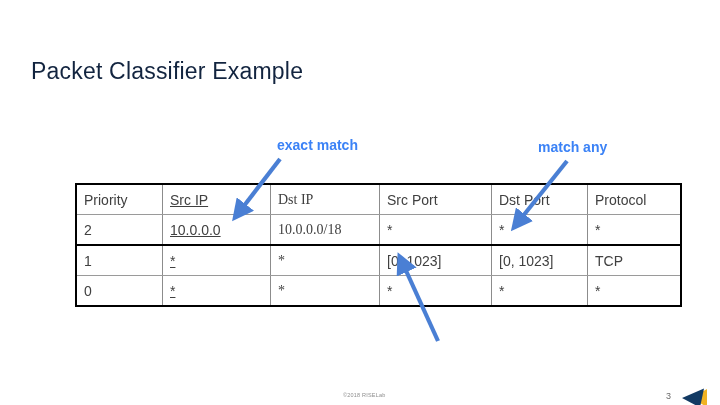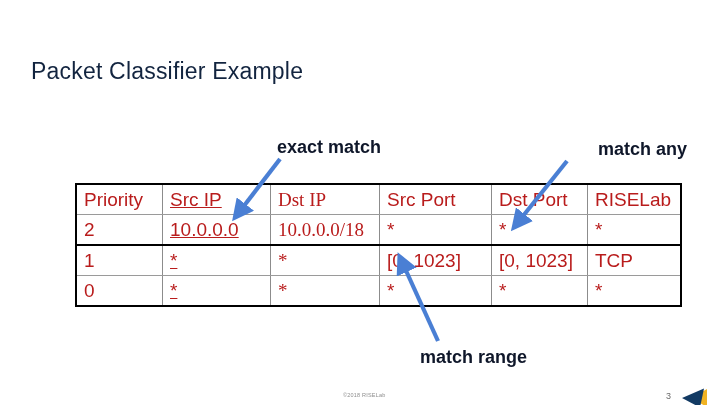--- a/index.html
+++ b/index.html
@@ -40,22 +40,22 @@
   #classifier-table {
     position: absolute;
     left: 75px;
     top: 167px;
     width: 556px;
     border-collapse: collapse;
     table-layout: fixed;
     background: #ffffff;
   }
   #classifier-table td {
-    font-size: 19px;
-    color: #b91c1c;
+    font-size: 14px;
+    color: #404040;
     padding: 0 0 0 7px;
     height: 29px;
     vertical-align: middle;
     white-space: nowrap;
     border-left: 1px solid #8c8c8c;
     border-right: 1px solid #8c8c8c;
     background: #ffffff;
     overflow: hidden;
   }
   #classifier-table tr.header-row td {
@@ -85,27 +85,27 @@
   .col-priority { width: 78px; }
   .col-srcip    { width: 100px; text-decoration: underline; }
   .col-dstip    { width: 101px; font-family: Liberation Serif, serif; }
   .col-srcport  { width: 104px; }
   .col-dstport  { width: 88px; }
   .col-protocol { width: 85px; }
 
   
   .annotation {
     position: absolute;
-    font-size: 18px;
+    font-size: 14px;
     font-weight: bold;
-    color: #0f172a;
+    color: #3b82f6;
     white-space: nowrap;
   }
   #annotation-exact-match { left: 277px; top: 121px; }
-  #annotation-match-any   { left: 598px; top: 123px; }
+  #annotation-match-any   { left: 538px; top: 123px; }
   #annotation-match-range { left: 420px; top: 331px; }
 
   #arrow-layer {
     position: absolute;
     left: 0;
     top: 0;
     width: 720px;
     height: 405px;
     pointer-events: none;
   }
@@ -144,21 +144,21 @@
   <div id="slide-title">Packet Classifier Example</div>
 
   <table id="classifier-table">
     <tbody>
       <tr class="header-row">
         <td class="first-col col-priority">Priority</td>
         <td class="col-srcip">Src IP</td>
         <td class="col-dstip">Dst IP</td>
         <td class="col-srcport">Src Port</td>
         <td class="col-dstport">Dst Port</td>
-        <td class="last-col col-protocol">RISELab</td>
+        <td class="last-col col-protocol">Protocol</td>
       </tr>
       <tr class="row-2">
         <td class="first-col col-priority">2</td>
         <td class="col-srcip">10.0.0.0</td>
         <td class="col-dstip">10.0.0.0/18</td>
         <td class="col-srcport cell-star">*</td>
         <td class="col-dstport cell-star">*</td>
         <td class="last-col col-protocol cell-star">*</td>
       </tr>
       <tr class="row-1">
@@ -175,21 +175,20 @@
         <td class="col-dstip cell-star">*</td>
         <td class="col-srcport cell-star">*</td>
         <td class="col-dstport cell-star">*</td>
         <td class="last-col col-protocol cell-star">*</td>
       </tr>
     </tbody>
   </table>
 
   <div class="annotation" id="annotation-exact-match">exact match</div>
   <div class="annotation" id="annotation-match-any">match any</div>
-  <div class="annotation" id="annotation-match-range">match range</div>
 
   <svg id="arrow-layer" viewBox="0 0 720 405">
     <defs>
       <marker id="head-blue" markerWidth="5.2" markerHeight="5.2" refX="2.1" refY="2.6" orient="auto">
         <path d="M0,0 L5.2,2.6 L0,5.2 z" fill="#4a7fd4"></path>
       </marker>
     </defs>
 
     <line x1="280" y1="143" x2="240" y2="195" stroke="#4a7fd4" stroke-width="4.2" marker-end="url(#head-blue)"></line>
 

